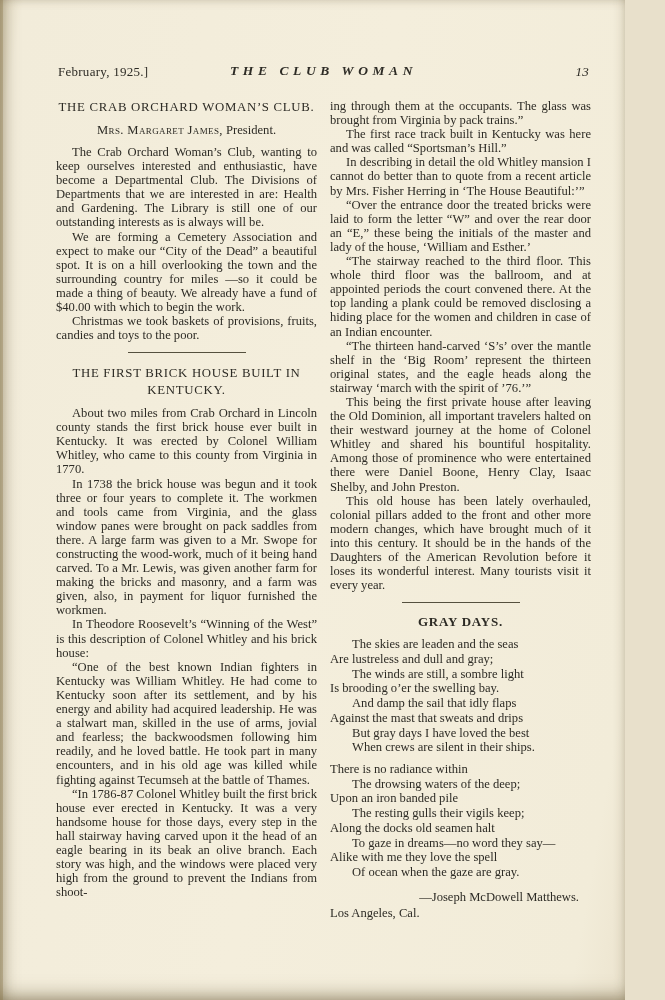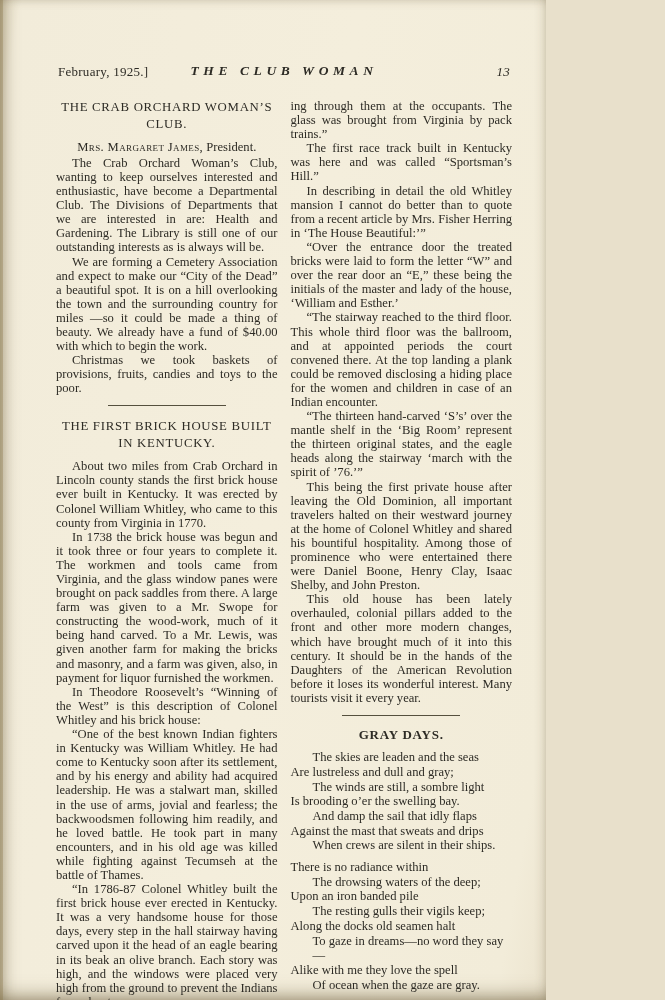--- a/index.html
+++ b/index.html
@@ -5,21 +5,21 @@
   html, body { margin: 0; padding: 0; }
   body {
     width: 665px; height: 1000px;
     background: #e8e0cb;
     font-family: "Liberation Serif", "DejaVu Serif", serif;
     color: #2d2b25;
     overflow: hidden;
   }
   .page {
     position: relative;
-    width: 546px; height: 1000px;
+    width: 625px; height: 1000px;
     box-sizing: border-box;
     background: linear-gradient(100deg, #e9e1ca 0%, #f2ecda 3%, #f4eedc 50%, #f2ecd9 93%, #ece4cf 100%);
     box-shadow:
       inset 12px 0 16px -9px rgba(104, 90, 54, 0.55),
       inset -7px 0 12px -8px rgba(104, 90, 54, 0.30),
       inset 0 -14px 18px -10px rgba(104, 90, 54, 0.55),
       inset 0 8px 12px -10px rgba(104, 90, 54, 0.22);
     padding: 64px 34px 0 56px;
   }
   .page::before {
@@ -44,21 +44,21 @@
     font-size: 12.6px; line-height: 14.1px;
     text-align: justify;
   }
   p { margin: 0; text-indent: 16px; }
   p.cont { text-indent: 0; }
 
   .art-title {
     font-size: 12.8px; font-weight: normal; text-align: center;
     letter-spacing: 0.055em; margin: 0 0 7px 0; line-height: 1.32;
   }
-  .byline { text-align: center; margin: 0 0 2px 0; }
+  .byline { text-align: center; margin: 0 0 8px 0; }
   .sc { font-variant: small-caps; letter-spacing: 0.03em; }
 
   .rule {
     width: 118px; height: 0;
     border-top: 1.5px solid #55503e;
     margin: 10px auto 12px auto;
   }
 
   .poem-title {
     text-align: center; font-weight: bold; font-size: 13px;
@@ -118,20 +118,21 @@
       <h3 class="poem-title">GRAY DAYS.</h3>
 
       <div class="poem">
         <div class="stanza1">
           <div class="pl in">The skies are leaden and the seas</div>
           <div class="pl">Are lustreless and dull and gray;</div>
           <div class="pl in">The winds are still, a sombre light</div>
           <div class="pl">Is brooding o’er the swelling bay.</div>
           <div class="pl in">And damp the sail that idly flaps</div>
           <div class="pl">Against the mast that sweats and drips</div>
+          <div class="pl in">But gray days I have loved the best</div>
           <div class="pl in">When crews are silent in their ships.</div>
         </div>
         <div class="stanza2">
           <div class="pl">There is no radiance within</div>
           <div class="pl in">The drowsing waters of the deep;</div>
           <div class="pl">Upon an iron banded pile</div>
           <div class="pl in">The resting gulls their vigils keep;</div>
           <div class="pl">Along the docks old seamen halt</div>
           <div class="pl in">To gaze in dreams—no word they say—</div>
           <div class="pl">Alike with me they love the spell</div>

